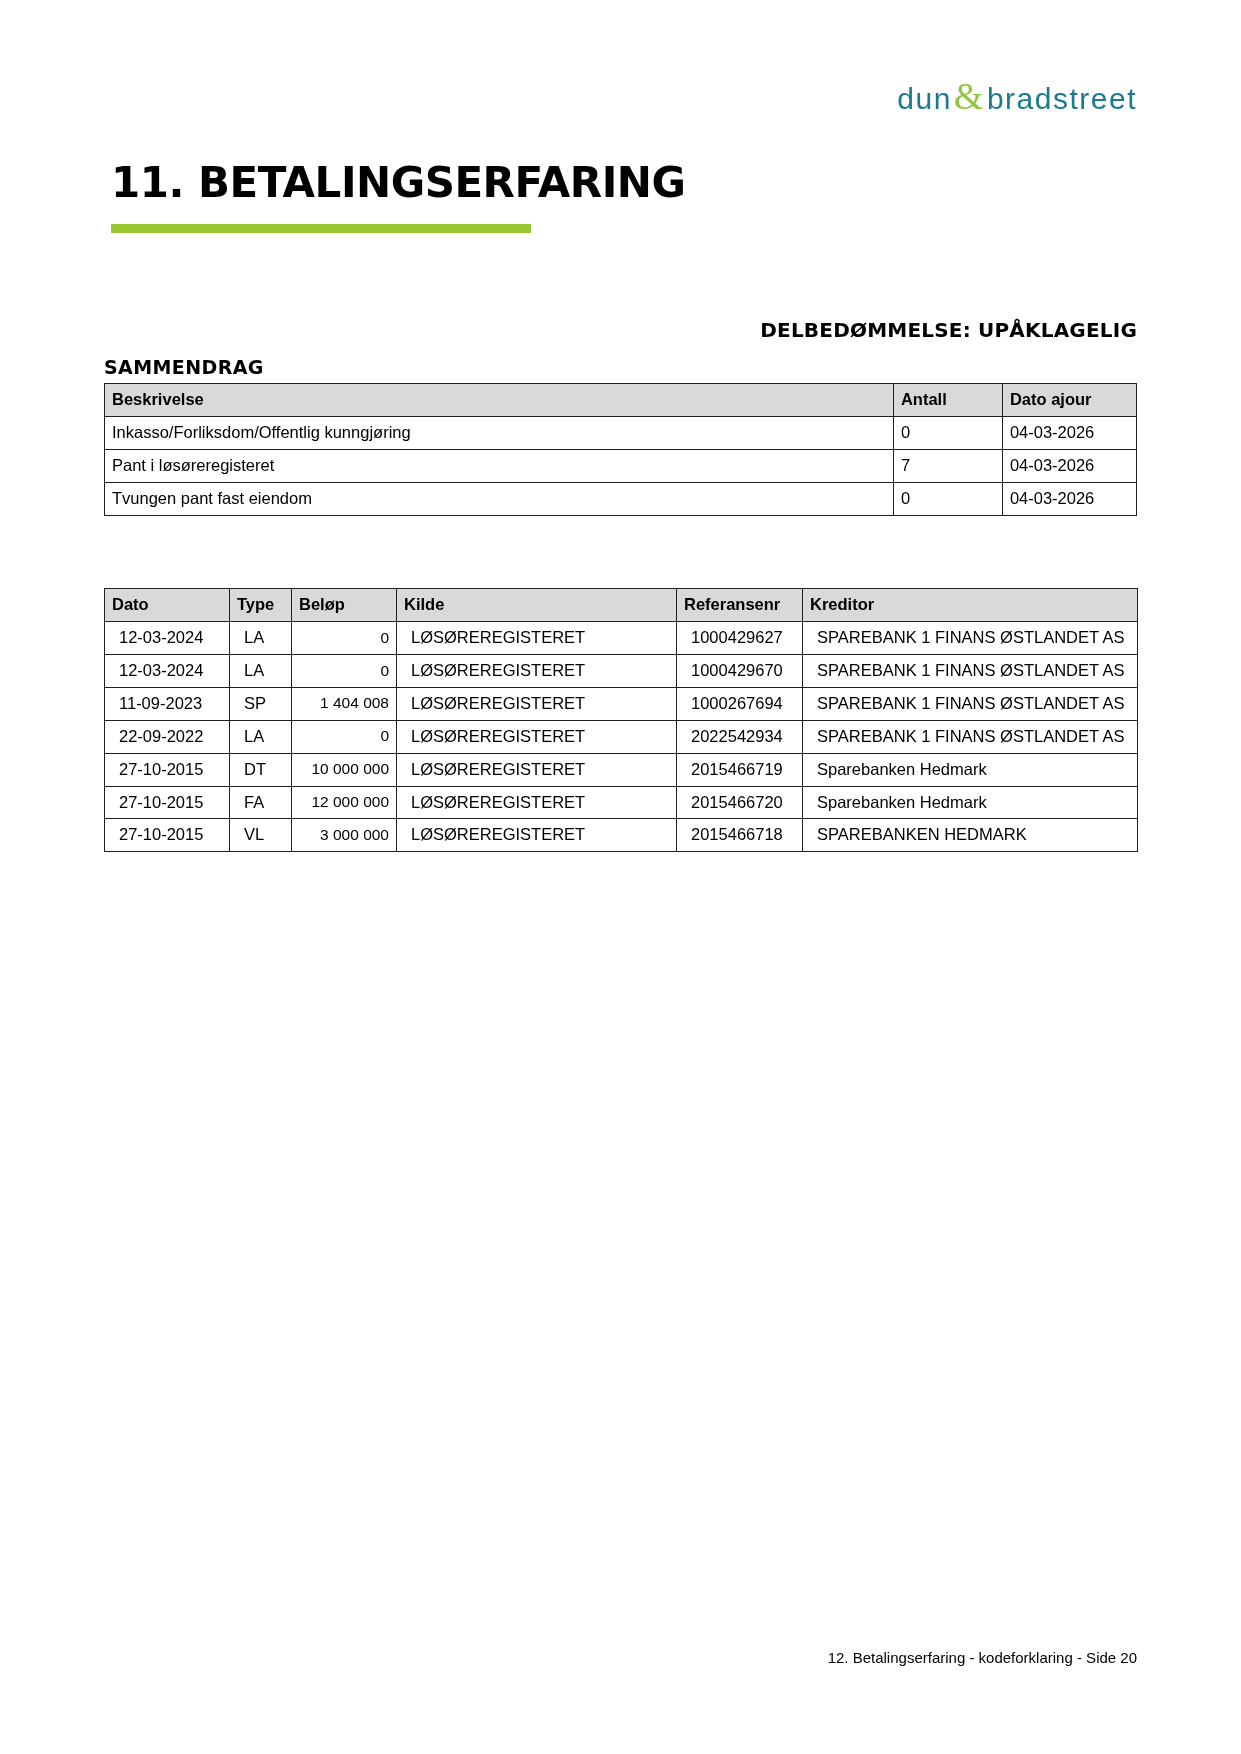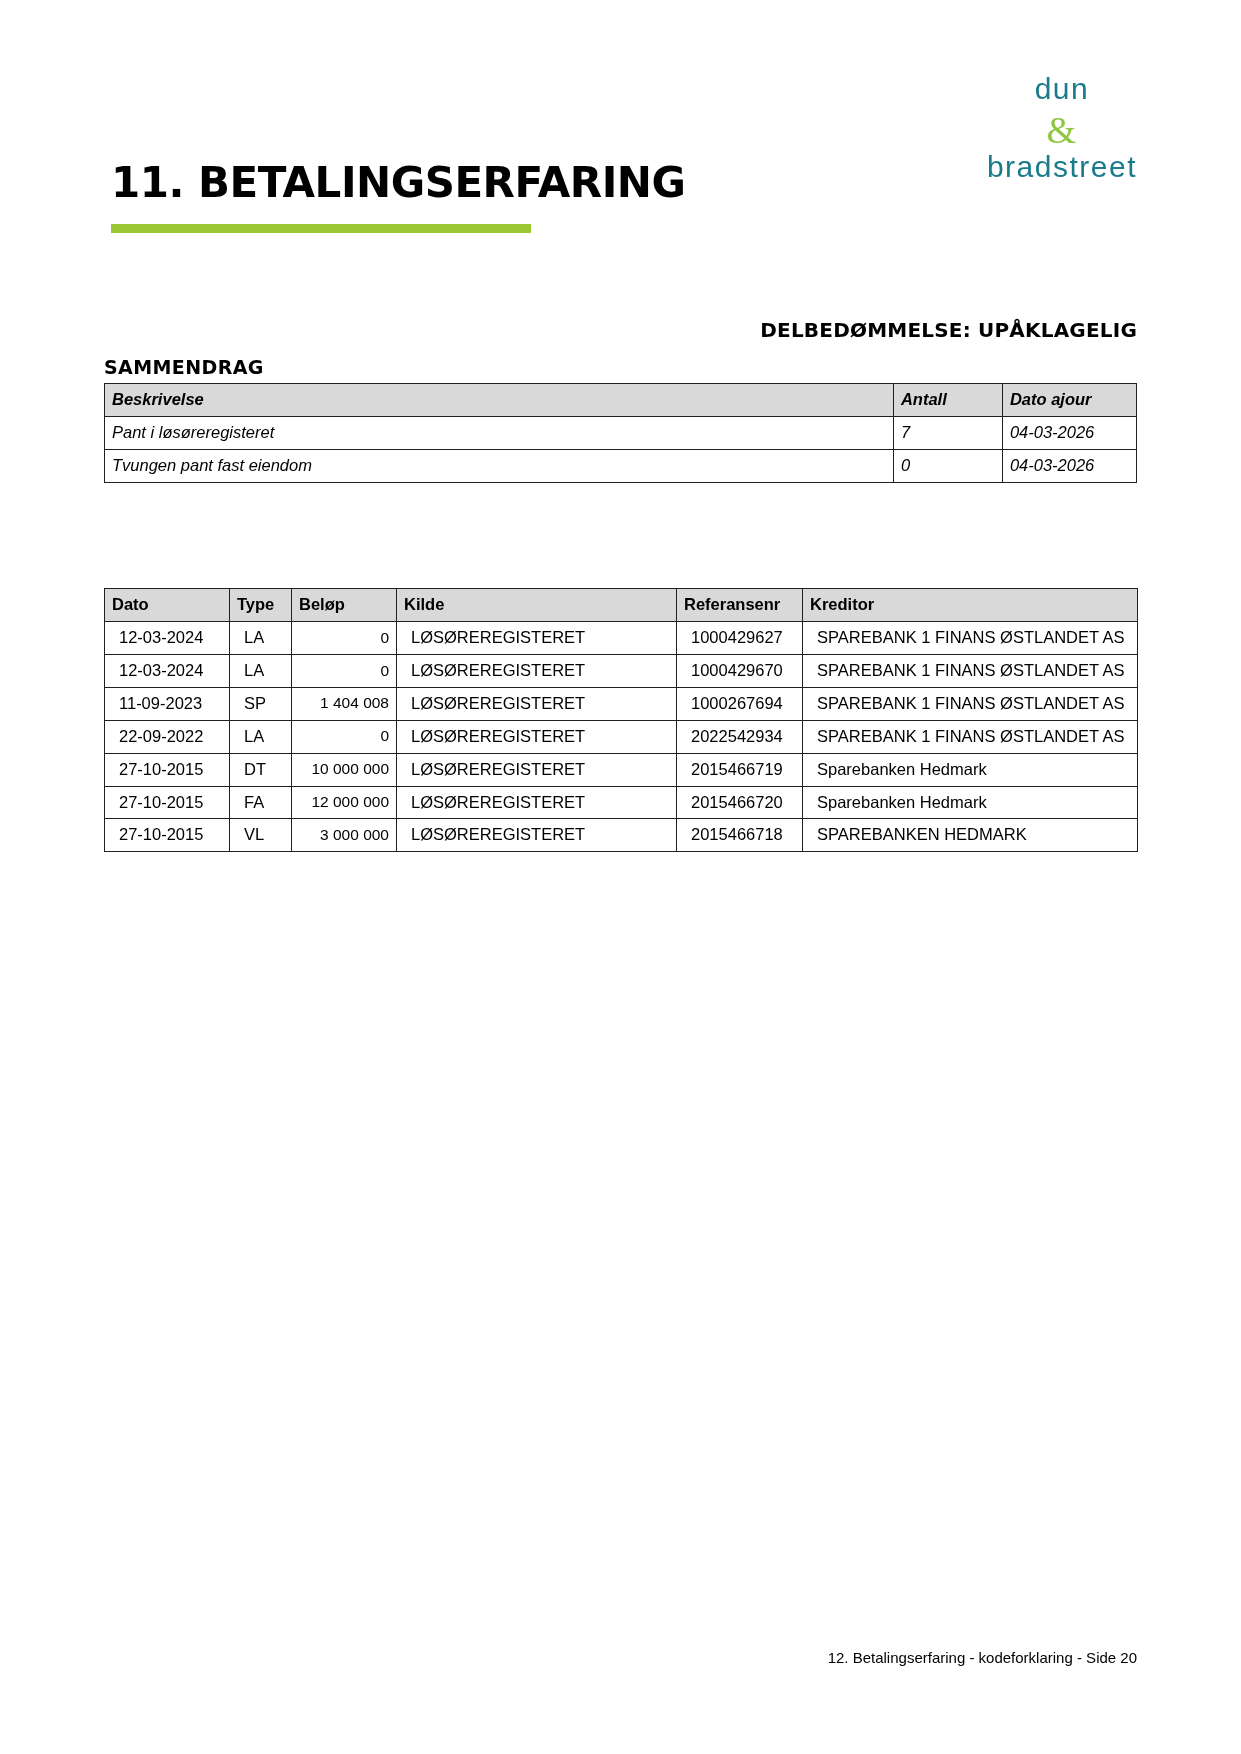--- a/index.html
+++ b/index.html
@@ -22,27 +22,26 @@
     box-sizing: border-box;
     padding: 0 104px;
   }
 
   
   .logo {
     position: absolute;
     top: 72px;
     right: 104px;
     display: flex;
-    align-items: center;
+    align-items: flex-end;
     font-size: 30px;
     letter-spacing: 1.5px;
     color: #1b7b8c;
     font-family: "Liberation Sans", sans-serif;
     font-weight: 400;
-    flex-direction: column;
   }
   .logo .amp {
     color: #8ec640;
     font-size: 38px;
     font-family: "Liberation Serif", serif;
     margin: 0 2px;
     position: relative;
     top: 2px;
   }
 
@@ -113,21 +112,20 @@
     background: #d8d9d8;
     font-weight: bold;
   }
   .num { text-align: right; }
 
   
   #table-sammendrag {
     top: 383px;
     left: 104px;
     width: 1033px;
-    font-style: italic;
   }
   #table-sammendrag col.c0 { width: 753px; }
   #table-sammendrag col.c1 { width: 104px; }
   #table-sammendrag col.c2 { width: 128px; }
 
   
   #table-detaljer {
     top: 588px;
     left: 104px;
     width: 1033px;
@@ -176,20 +174,25 @@
         <col class="c2">
     </colgroup>
     <thead>
       <tr>
         <th>Beskrivelse</th>
         <th class="num">Antall</th>
         <th class="num">Dato ajour</th>
       </tr>
     </thead>
     <tbody>
+      <tr>
+        <td>Inkasso/Forliksdom/Offentlig kunngjøring</td>
+        <td class="num">0</td>
+        <td class="num">04-03-2026</td>
+      </tr>
       <tr>
         <td>Pant i løsøreregisteret</td>
         <td class="num">7</td>
         <td class="num">04-03-2026</td>
       </tr>
       <tr>
         <td>Tvungen pant fast eiendom</td>
         <td class="num">0</td>
         <td class="num">04-03-2026</td>
       </tr>

